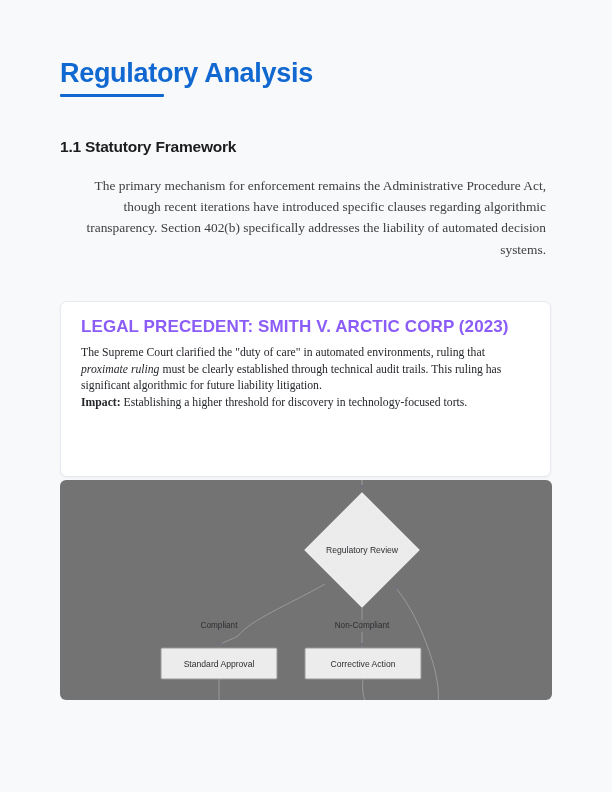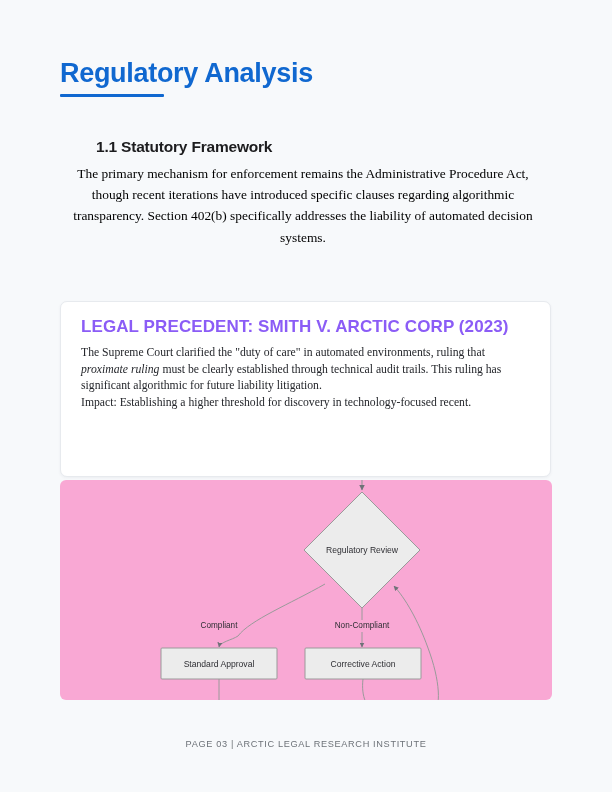--- a/index.html
+++ b/index.html
@@ -46,32 +46,31 @@
   
   .section-heading {
     position: absolute;
     left: 60px;
     top: 138px;
     font-size: 15.5px;
     font-weight: bold;
     color: #1c1c1e;
     letter-spacing: -0.2px;
     white-space: nowrap;
-    margin-left: 36px;
   }
   .body-text {
     position: absolute;
     left: 60px;
-    top: 163px;
+    top: 175px;
     width: 486px;
     font-family: "Liberation Serif", serif;
     font-size: 13.4px;
     line-height: 21.2px;
-    color: #000000;
-    text-align: center;
+    color: #404040;
+    text-align: right;
   }
 
   
   .callout {
     position: absolute;
     left: 60px;
     top: 301px;
     width: 491px;
     height: 176px;
     background: #ffffff;
@@ -97,31 +96,31 @@
     width: 452px;
     font-family: "Liberation Serif", serif;
     font-size: 11.7px;
     line-height: 16.6px;
     color: #24262b;
   }
   .callout-body .em {
     font-style: italic;
   }
   .callout-body .strong {
-    font-weight: normal;
+    font-weight: bold;
   }
 
   
   .diagram-panel {
     position: absolute;
     left: 60px;
     top: 480px;
     width: 492px;
     height: 220px;
-    background: #f9a8d4;
+    background: #737373;
     border-radius: 6px;
     overflow: hidden;
   }
   .diagram-panel svg {
     display: block;
   }
   .node-text {
     font-family: "Liberation Sans", sans-serif;
     font-size: 8.6px;
     fill: #2e2e33;
@@ -153,21 +152,21 @@
   <div class="doc-title">Regulatory Analysis</div>
   <div class="title-rule"></div>
 
   <div class="section-heading">1.1 Statutory Framework</div>
   <div class="body-text">The primary mechanism for enforcement remains the Administrative Procedure Act, though recent iterations have introduced specific clauses regarding algorithmic transparency. Section 402(b) specifically addresses the liability of automated decision systems.</div>
 
   <div class="callout">
     <div class="callout-title">LEGAL PRECEDENT: SMITH V. ARCTIC CORP (2023)</div>
     <div class="callout-body">
       <span>The Supreme Court clarified the "duty of care" in automated environments, ruling that </span><span class="em">proximate ruling</span><span> must be clearly established through technical audit trails. This ruling has significant algorithmic for future liability litigation.</span><br>
-      <span class="strong">Impact:</span><span> Establishing a higher threshold for discovery in technology-focused recent.</span>
+      <span class="strong">Impact:</span><span> Establishing a higher threshold for discovery in technology-focused torts.</span>
     </div>
   </div>
 
   <div class="diagram-panel">
     <svg width="492" height="220" viewBox="0 0 492 220">
       <defs>
         <marker id="arrow" viewBox="0 0 10 10" refX="9" refY="5" markerWidth="5" markerHeight="5" orient="auto-start-reverse">
           <path d="M 0 0 L 10 5 L 0 10 z" fill="#6f7278"></path>
         </marker>
       </defs>
@@ -192,15 +191,14 @@
       <text x="303" y="187" text-anchor="middle" class="node-text">Corrective Action</text>
 
       <path d="M 159 199 L 159 226" stroke="#9a9a9a" stroke-width="1" fill="none"></path>
 
       <path d="M 303 199 C 301 216, 306 230, 320 236" stroke="#9a9a9a" stroke-width="1" fill="none"></path>
       <path d="M 372 236 C 382 228, 380 200, 368 168
                C 358 140, 345 118, 334 106" stroke="#9a9a9a" stroke-width="1" fill="none" marker-end="url(#arrow)"></path>
     </svg>
   </div>
 
-  <div class="footer">PAGE 03 | ARCTIC LEGAL RESEARCH INSTITUTE</div>
 
 </div>
 
 </body></html>

